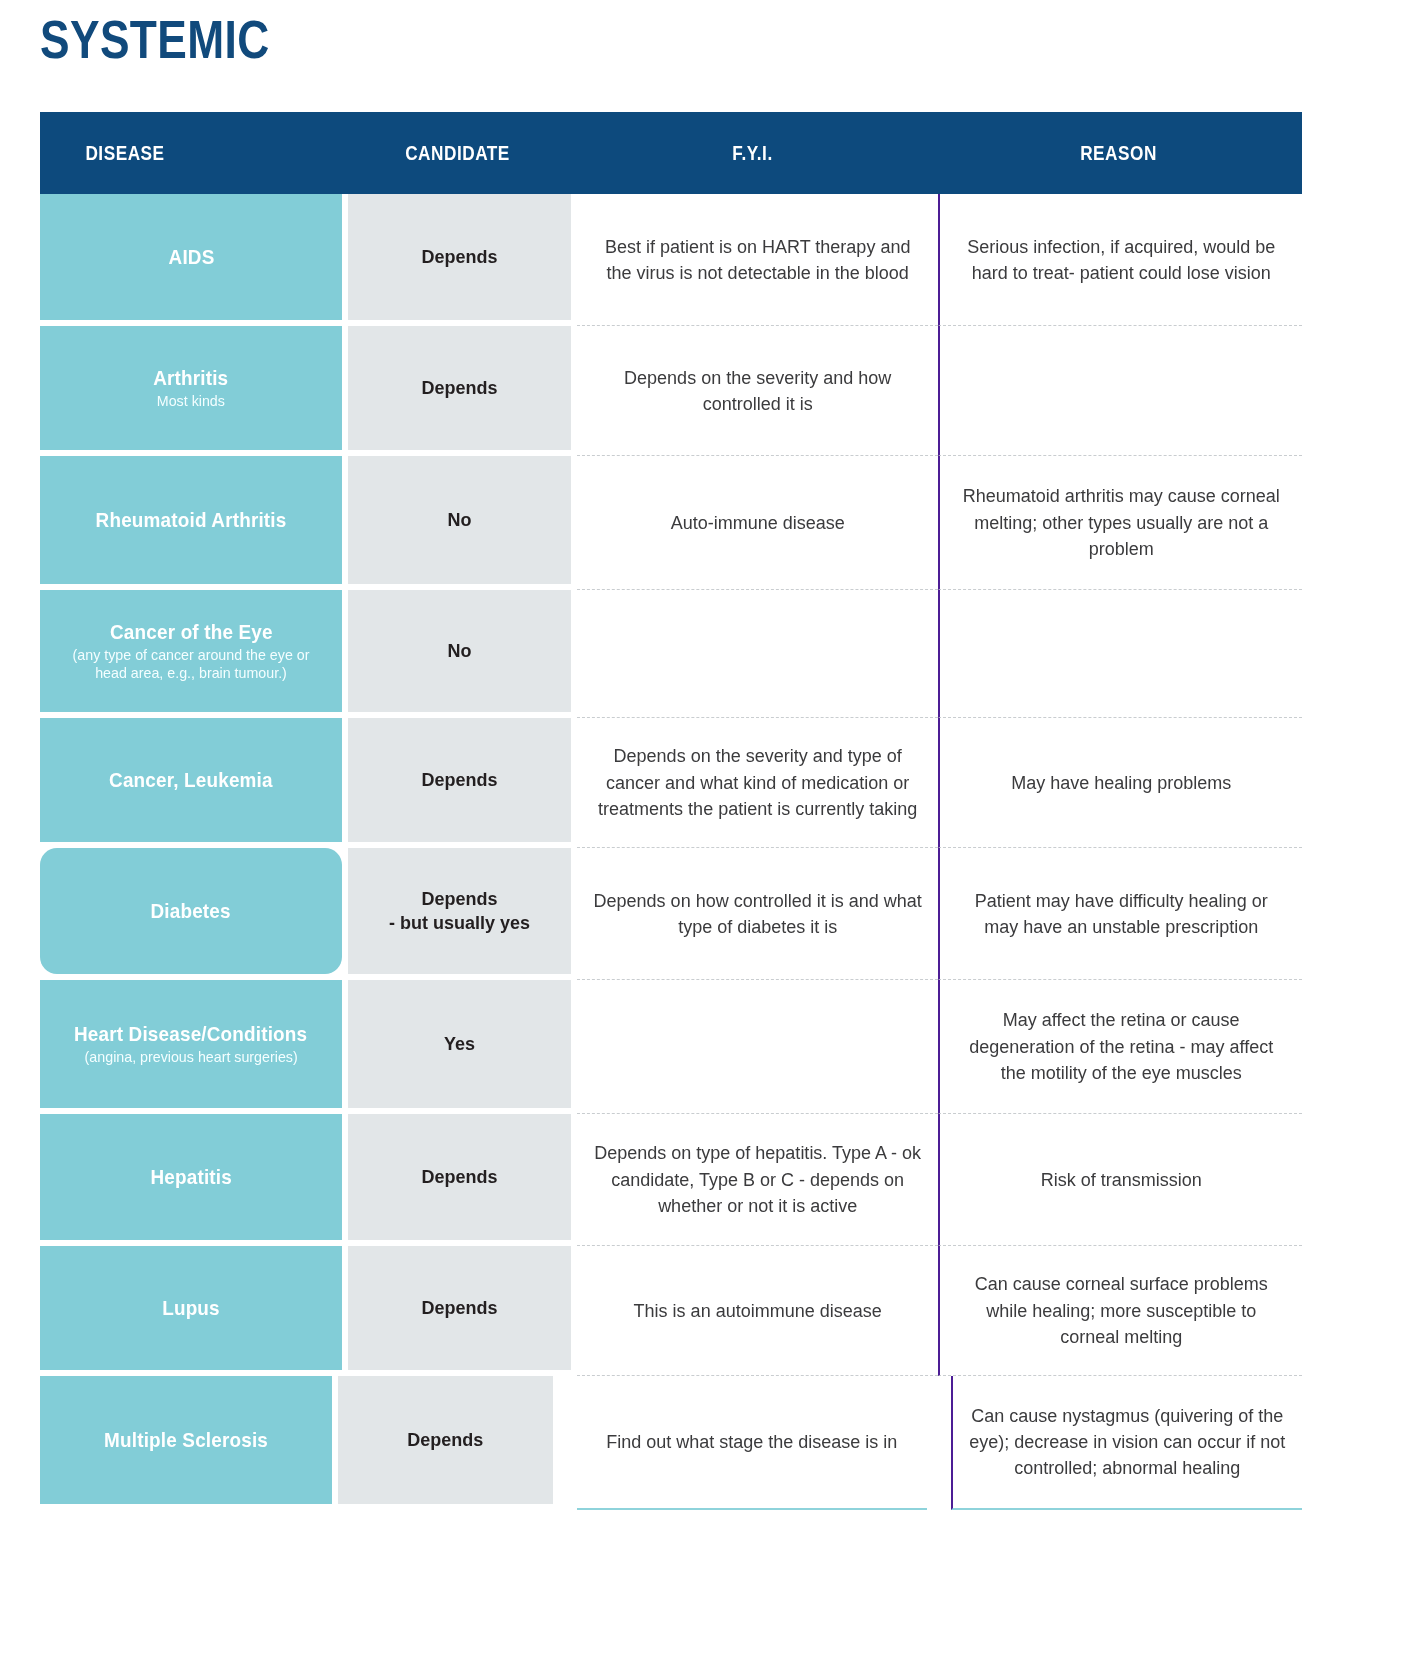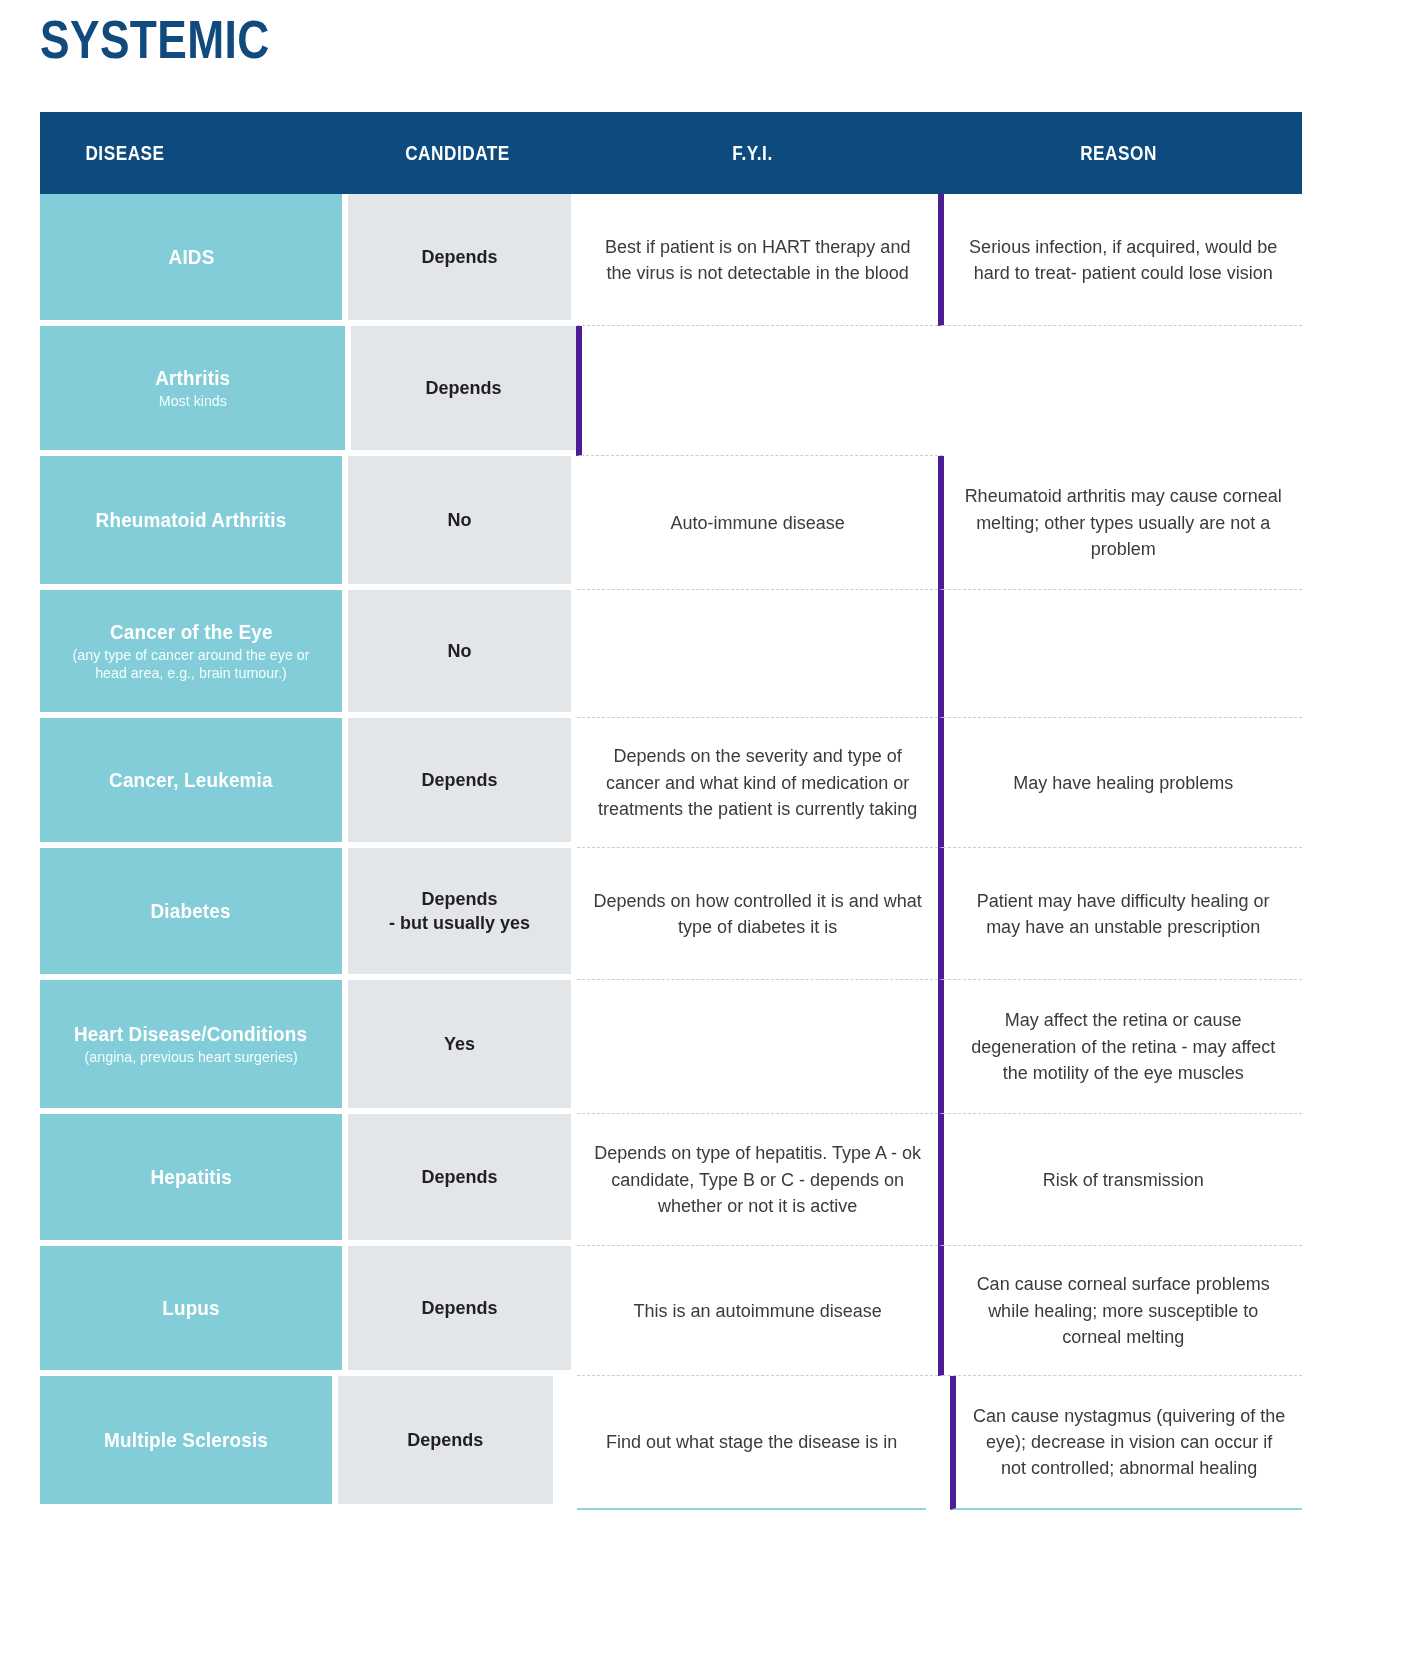--- a/index.html
+++ b/index.html
@@ -123,21 +123,21 @@
     padding: 10px 16px;
   }
   .c-fyi {
     width: 365px;
     margin-left: 6px;
     border-bottom: 1px dashed #c9cdd0;
   }
   .c-reason {
     width: 367px;
     border-bottom: 1px dashed #c9cdd0;
-    border-left: 6px solid #4c1d95;
+    border-left: 2px solid #4c1d95;
   }
   .row:last-child .c-fyi,
   .row:last-child .c-reason {
     border-bottom: 2px solid #8ed3db;
     margin-left: 24px;
   }
 </style>
 </head>
 <body>
 
@@ -162,20 +162,21 @@
           <div class="cell c-candidate" style="height: 126px;">Depends</div>
           <div class="cell c-fyi" style="height: 132px;">Best if patient is on HART therapy and the virus is not detectable in the blood</div>
           <div class="cell c-reason" style="height: 132px;">Serious infection, if acquired, would be hard to treat- patient could lose vision</div>
         </div>
         <div class="row" style="min-height: 130px;">
           <div class="cell c-disease" style="height: 124px;">
             <div class="d-title">Arthritis</div>
             <div class="d-sub">Most kinds</div>
           </div>
           <div class="cell c-candidate" style="height: 124px;">Depends</div>
+          <div class="cell c-fyi" style="height: 130px;">Depends on the severity and how controlled it is</div>
           <div class="cell c-reason" style="height: 130px;"></div>
         </div>
         <div class="row" style="min-height: 134px;">
           <div class="cell c-disease" style="height: 128px;">
             <div class="d-title">Rheumatoid Arthritis</div>
           </div>
           <div class="cell c-candidate" style="height: 128px;">No</div>
           <div class="cell c-fyi" style="height: 134px;">Auto-immune disease</div>
           <div class="cell c-reason" style="height: 134px;">Rheumatoid arthritis may cause corneal melting; other types usually are not a problem</div>
         </div>
@@ -190,21 +191,21 @@
         </div>
         <div class="row" style="min-height: 130px;">
           <div class="cell c-disease" style="height: 124px;">
             <div class="d-title">Cancer, Leukemia</div>
           </div>
           <div class="cell c-candidate" style="height: 124px;">Depends</div>
           <div class="cell c-fyi" style="height: 130px;">Depends on the severity and type of cancer and what kind of medication or treatments the patient is currently taking</div>
           <div class="cell c-reason" style="height: 130px;">May have healing problems</div>
         </div>
         <div class="row" style="min-height: 132px;">
-          <div class="cell c-disease" style="height: 126px;">
+          <div class="cell c-disease" style="height: 126px; border-radius: 17px;">
             <div class="d-title">Diabetes</div>
           </div>
           <div class="cell c-candidate" style="height: 126px;">Depends
 - but usually yes</div>
           <div class="cell c-fyi" style="height: 132px;">Depends on how controlled it is and what type of diabetes it is</div>
           <div class="cell c-reason" style="height: 132px;">Patient may have difficulty healing or may have an unstable prescription</div>
         </div>
         <div class="row" style="min-height: 134px; justify-content: center;">
           <div class="cell c-disease" style="height: 128px;">
             <div class="d-title">Heart Disease/Conditions</div>

